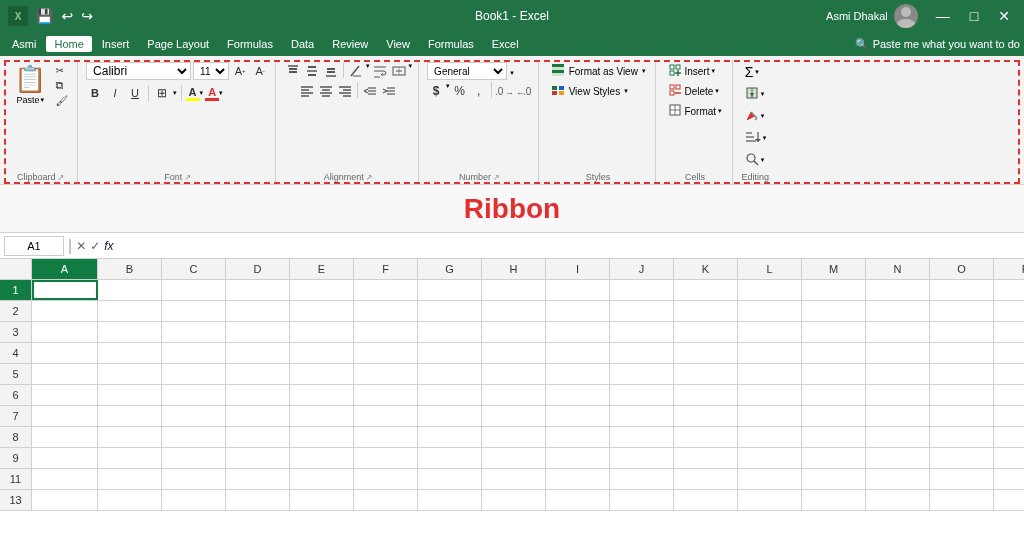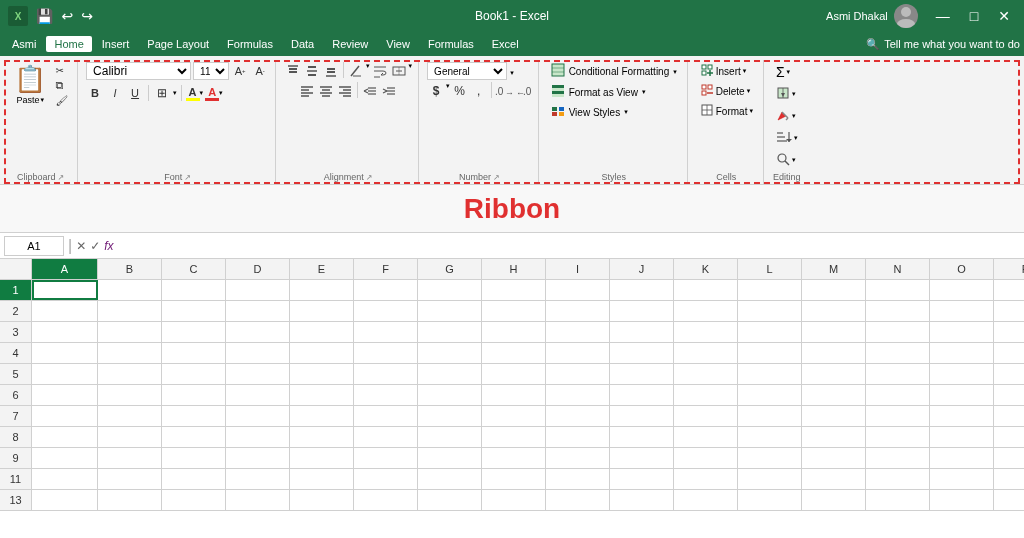--- a/index.html
+++ b/index.html
@@ -212,21 +212,21 @@
     .name-box {
       width: 60px;
       height: 20px;
       border: 1px solid #ccc;
       font-size: 11px;
       padding: 0 4px;
       text-align: center;
     }
     .formula-separator { color: #aaa; font-size: 16px; }
     .formula-icons { display: flex; gap: 4px; color: #666; font-size: 12px; align-items: center; }
-    .fx-label { font-style: italic; color: #701a75; font-size: 12px; }
+    .fx-label { font-style: italic; color: #0f172a; font-size: 12px; }
     .formula-input {
       flex: 1;
       border: none;
       outline: none;
       font-size: 11px;
       padding: 0 4px;
     }
 
     
     .ribbon-label {
@@ -341,21 +341,21 @@
   <div class="menu-item">Page Layout</div>
   <div class="menu-item">Formulas</div>
   <div class="menu-item">Data</div>
   <div class="menu-item">Review</div>
   <div class="menu-item">View</div>
   <div class="menu-item">Formulas</div>
   <div class="menu-item">Excel</div>
   <div style="flex:1"></div>
   <div style="display:flex;align-items:center;gap:4px;color:white;font-size:11px;cursor:pointer;">
     <span>🔍</span>
-    <span>Tell me what you want to do</span>
+    <span>Paste me what you want to do</span>
   </div>
 </div>
 
 <div class="ribbon">
   <div class="ribbon-border"></div>
   <div class="ribbon-content">
 
     <div class="ribbon-group clipboard-group">
       <div class="ribbon-group-content">
         <div class="paste-btn">
@@ -554,31 +554,20 @@
         </div>
       </div>
       <div class="ribbon-group-label">
         <span>Number</span>
         <span class="expand-icon">↗</span>
       </div>
     </div>
 
     <div class="ribbon-group">
       <div class="ribbon-group-content" style="flex-direction:column;align-items:flex-start;">
-        <div class="styles-btn">
-          <span style="color:#217346;font-size:12px;">
-            <svg width="14" height="14" viewBox="0 0 14 14">
-                <rect x="1" y="1" width="12" height="12" fill="#c8e6c9" stroke="#217346" stroke-width="1"></rect>
-                <line x1="1" y1="5" x2="13" y2="5" stroke="#217346" stroke-width="0.5"></line>
-                <line x1="1" y1="9" x2="13" y2="9" stroke="#217346" stroke-width="0.5"></line>
-              </svg>
-          </span>
-          <span>Conditional Formatting</span>
-          <span style="font-size:7px;">▾</span>
-        </div>
         <div class="styles-btn">
           <span>
             <svg width="14" height="14" viewBox="0 0 14 14">
                 <rect x="1" y="1" width="12" height="3" fill="#217346"></rect>
                 <rect x="1" y="4" width="12" height="3" fill="#c8e6c9"></rect>
                 <rect x="1" y="7" width="12" height="3" fill="#217346"></rect>
                 <rect x="1" y="10" width="12" height="3" fill="#c8e6c9"></rect>
               </svg>
           </span>
           <span>Format as View</span>

